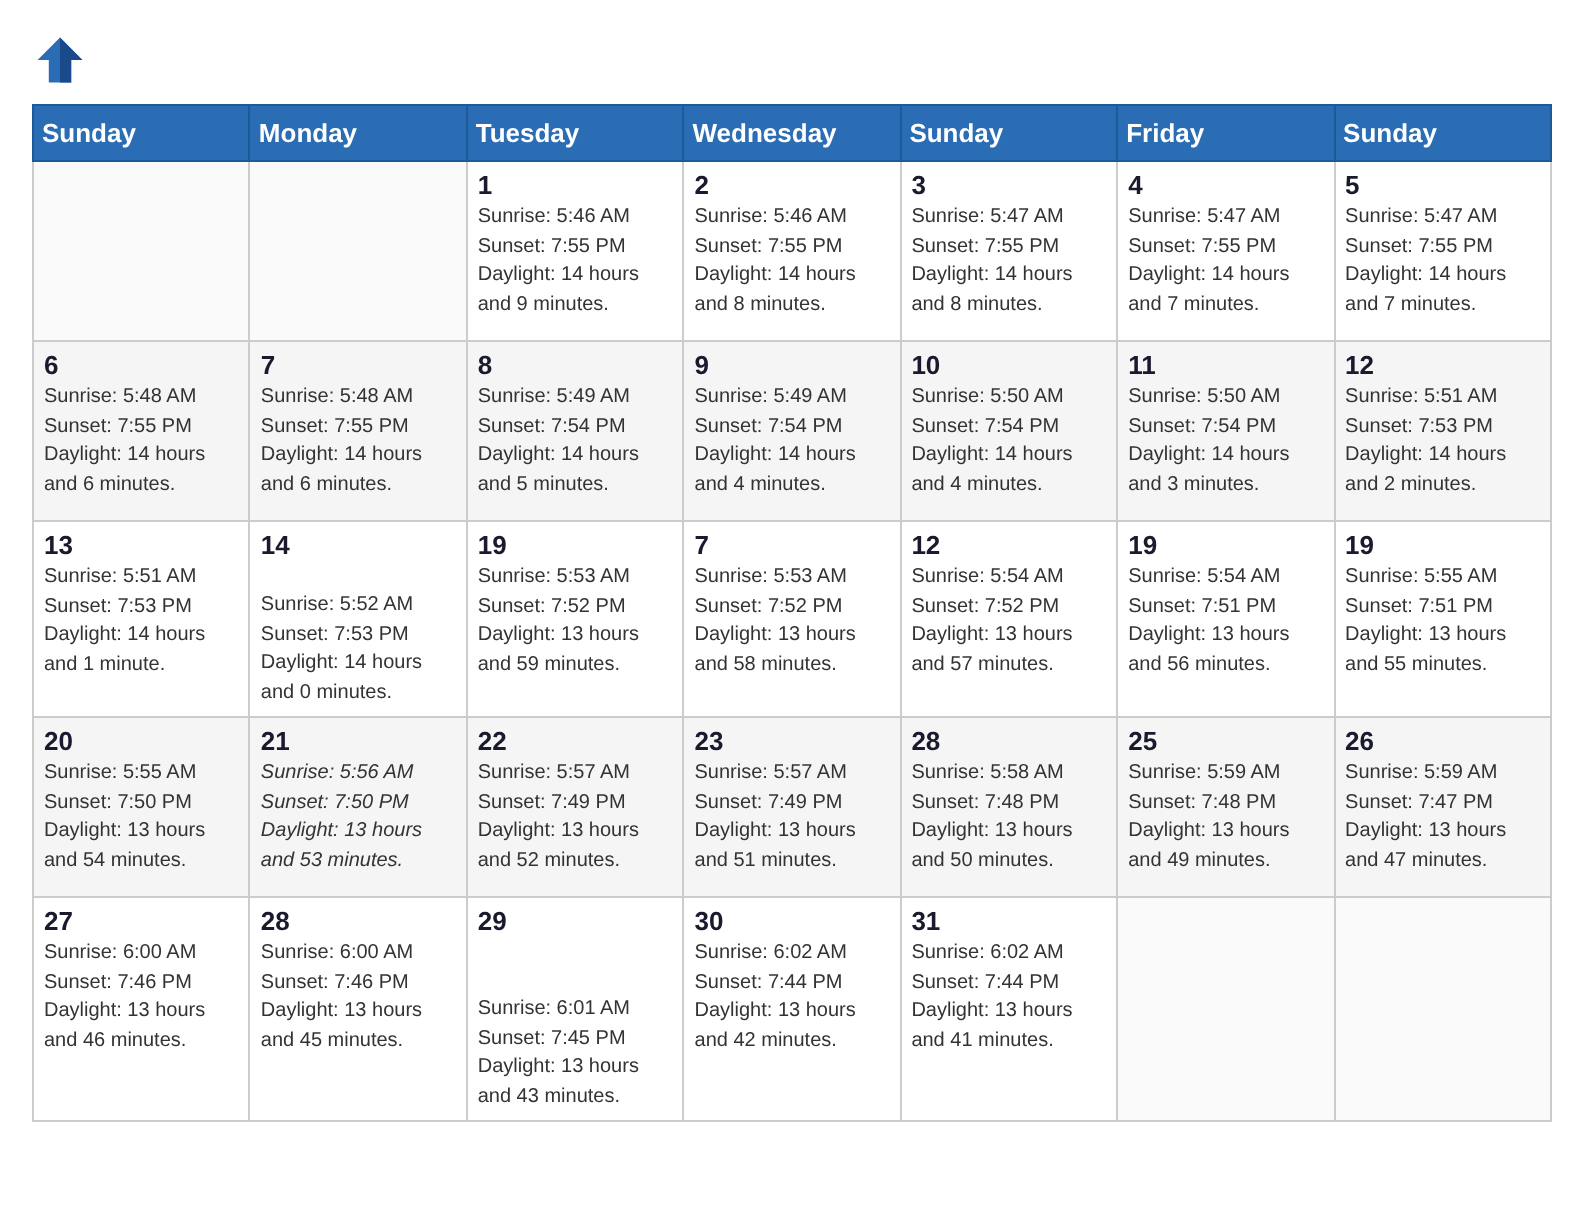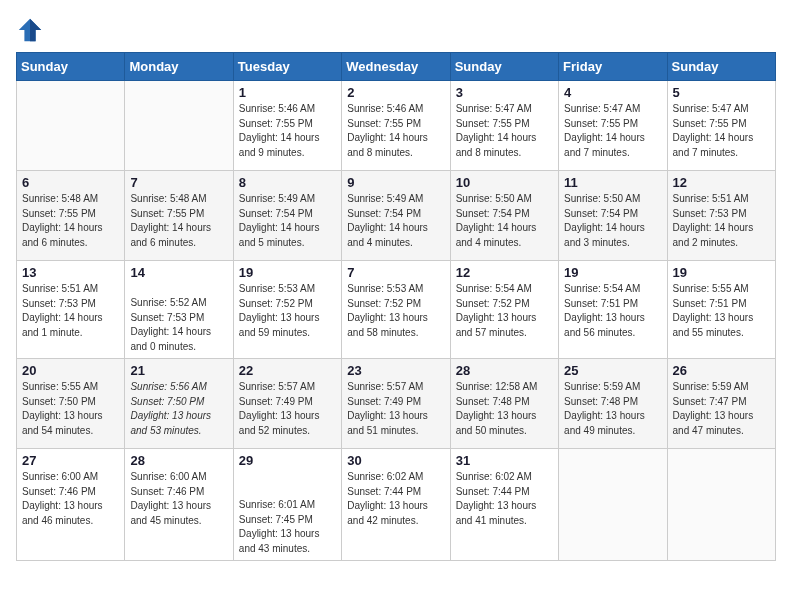--- a/index.html
+++ b/index.html
@@ -289,21 +289,21 @@
         </td>
         <td>
           <span class="day-num">23</span>
           <div class="day-info" style="white-space: pre-line;">Sunrise: 5:57 AM
 Sunset: 7:49 PM
 Daylight: 13 hours
 and 51 minutes.</div>
         </td>
         <td>
           <span class="day-num">28</span>
-          <div class="day-info" style="white-space: pre-line;">Sunrise: 12:58 AM
+          <div class="day-info" style="white-space: pre-line;">Sunrise: 5:58 AM
 Sunset: 7:48 PM
 Daylight: 13 hours
 and 50 minutes.</div>
         </td>
         <td>
           <span class="day-num">25</span>
           <div class="day-info" style="white-space: pre-line;">Sunrise: 5:59 AM
 Sunset: 7:48 PM
 Daylight: 13 hours
 and 49 minutes.</div>

